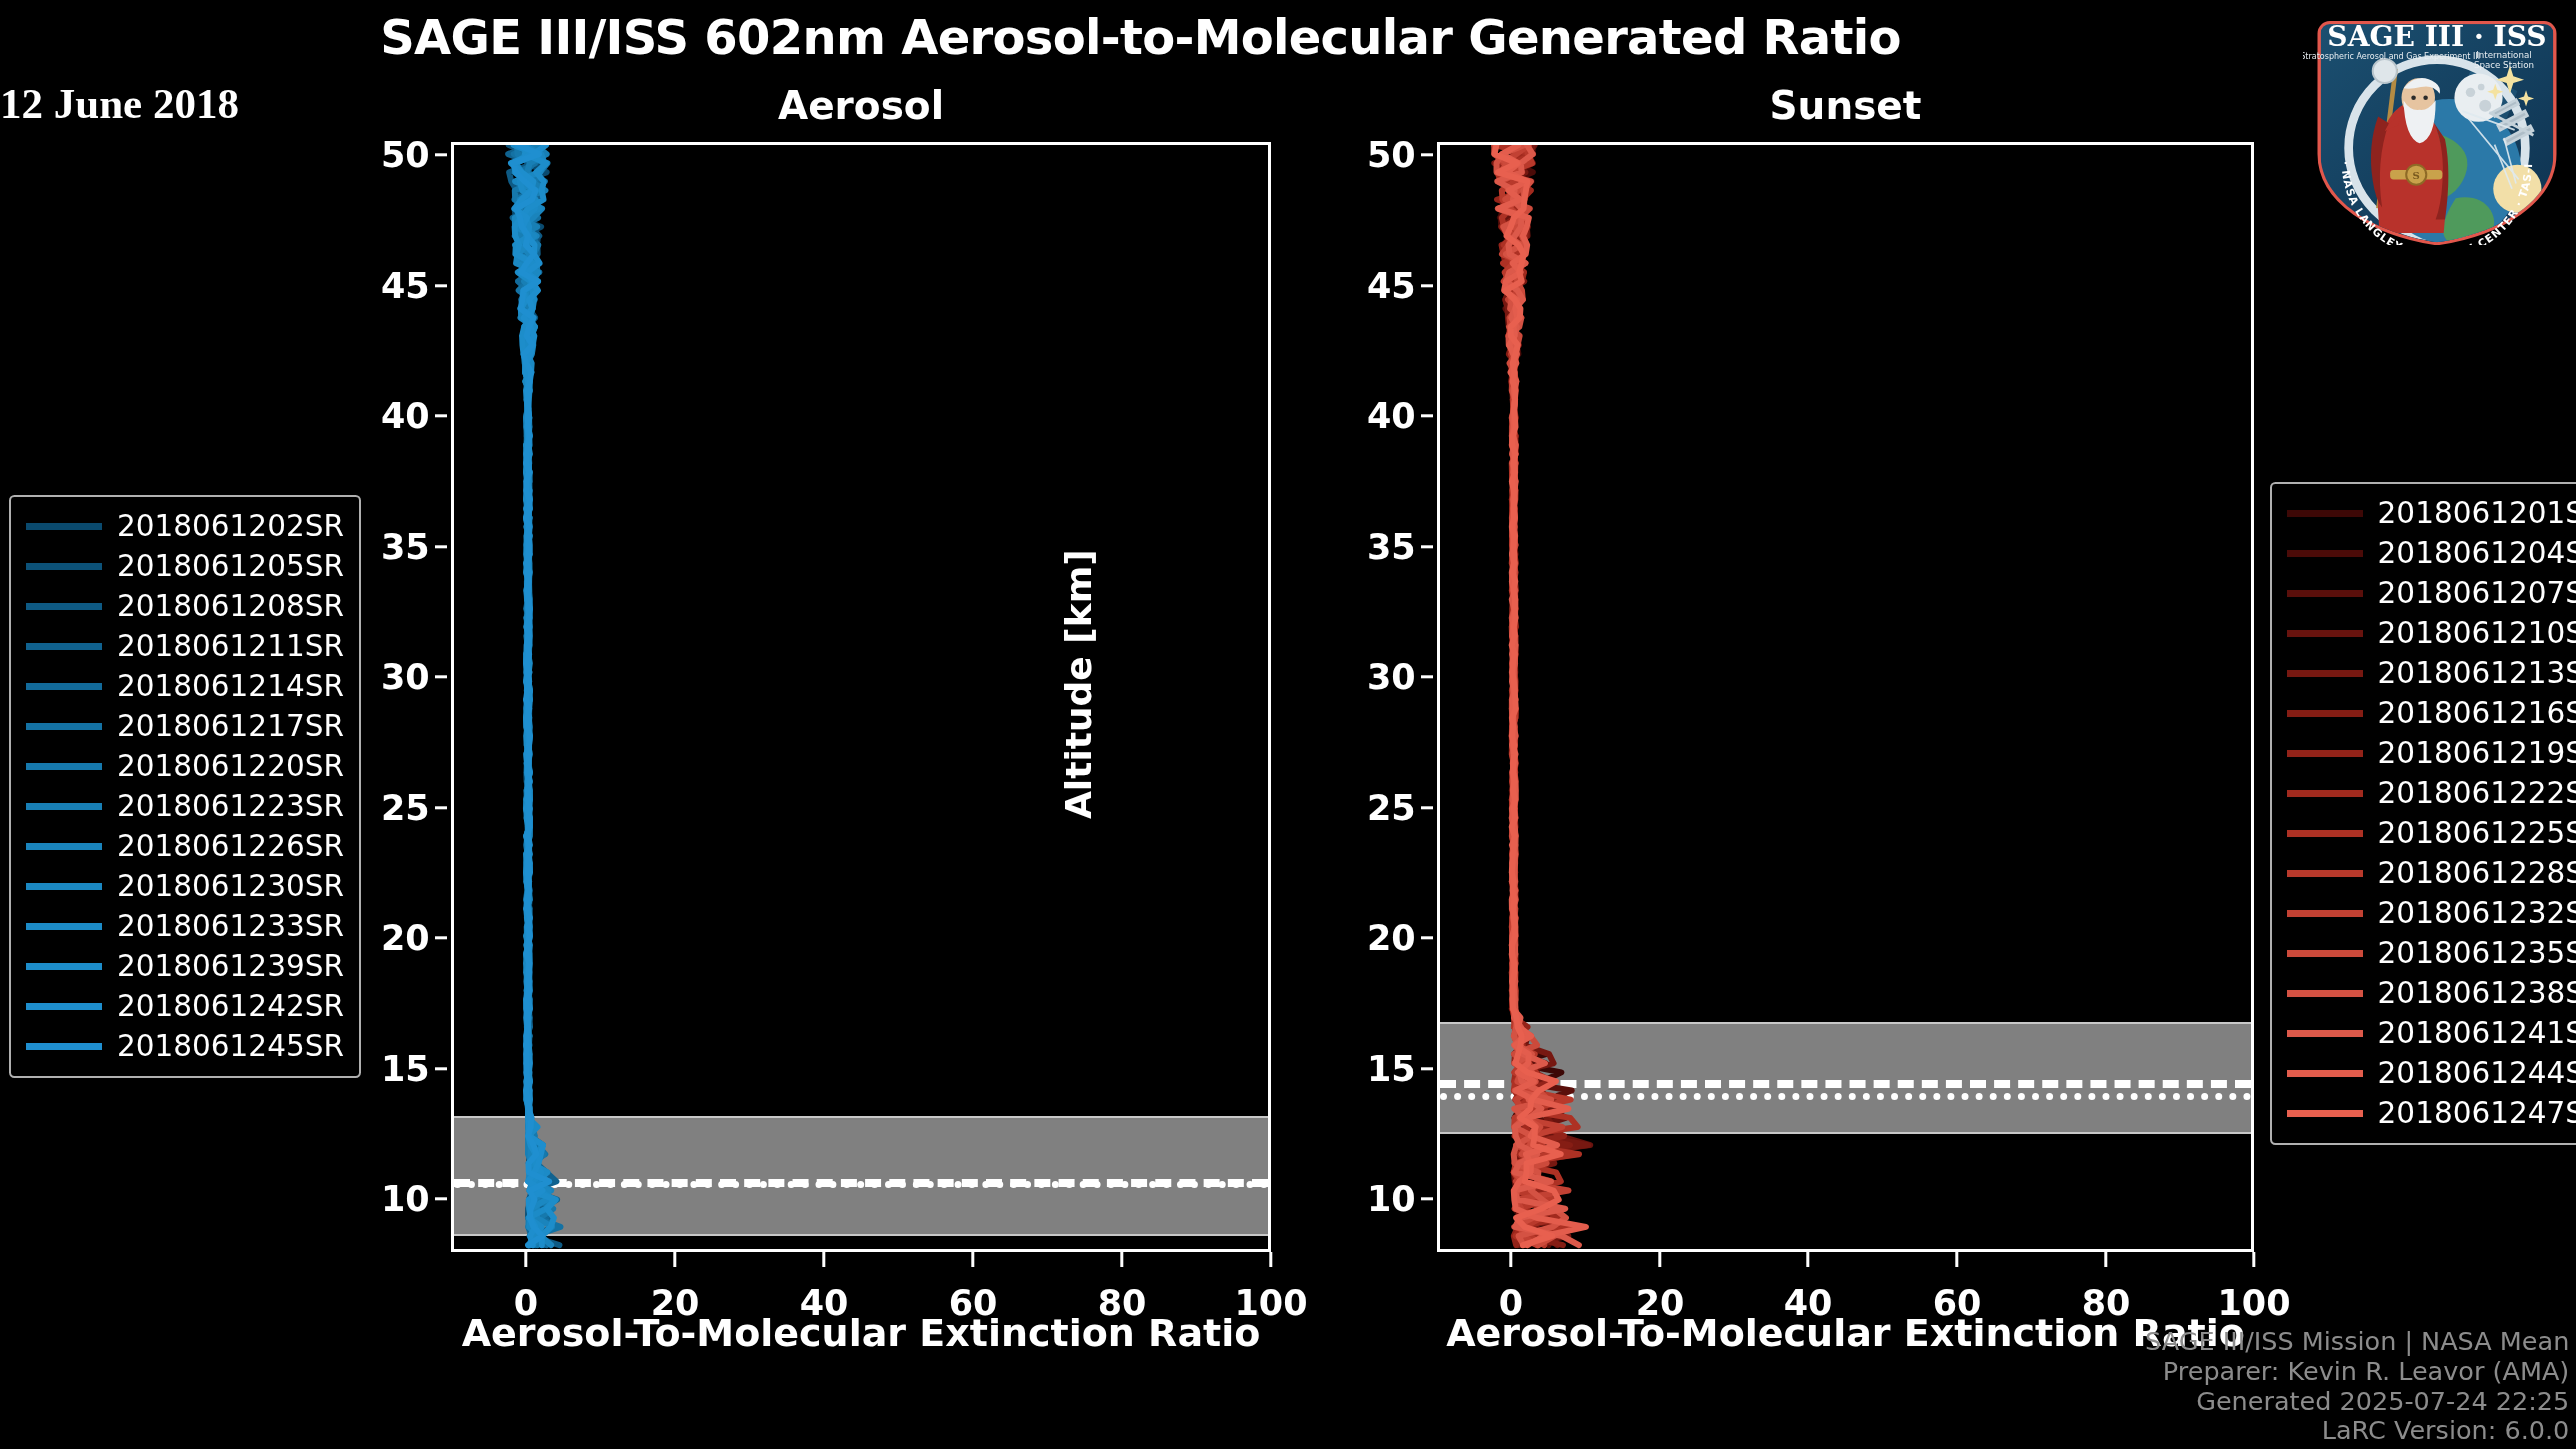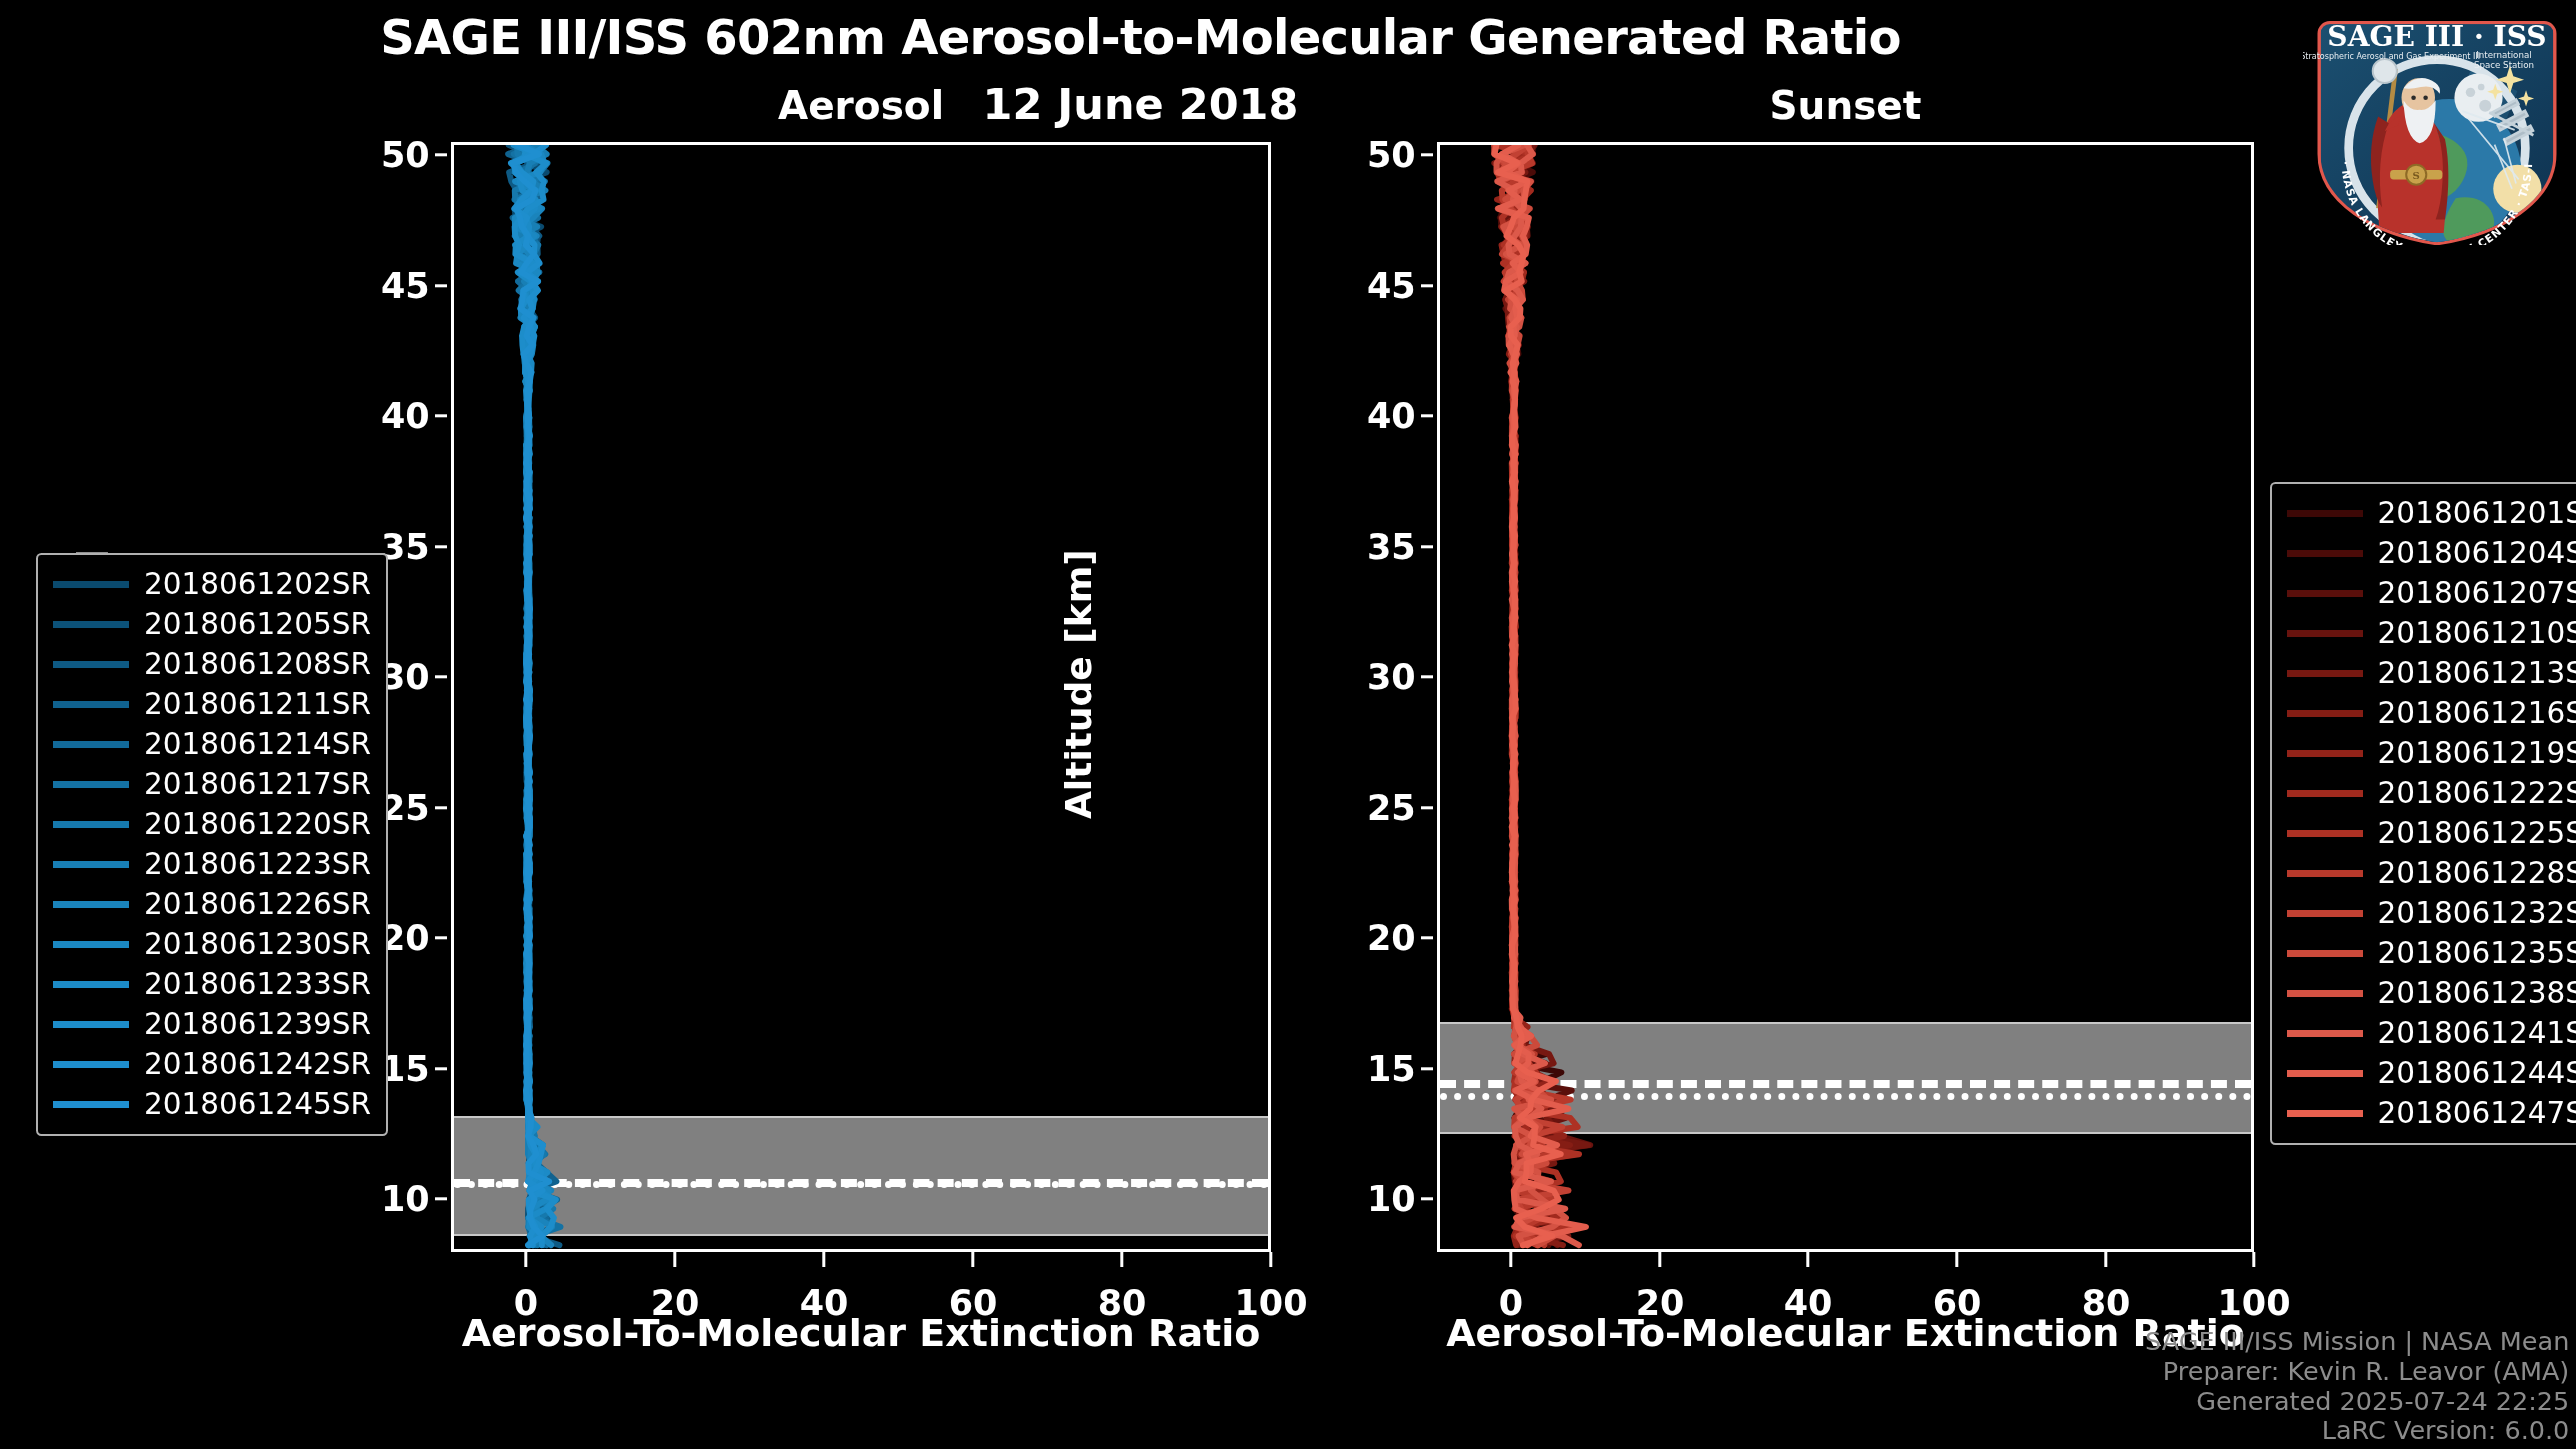--- a/index.html
+++ b/index.html
@@ -5,22 +5,22 @@
   html,body{margin:0;padding:0;background:#000;}
   body{width:2576px;height:1449px;position:relative;overflow:hidden;
        font-family:"DejaVu Sans","Liberation Sans",sans-serif;color:#fff;}
 
   .abs{position:absolute;}
 
   
   #main-title{top:9.4px;left:0;width:2281px;text-align:center;
       font-size:48px;font-weight:bold;letter-spacing:-0.7px;
       font-family:"DejaVu Sans","Liberation Sans",sans-serif;}
-  #date-subtitle{top:79px;left:0;width:2281px;text-align:center;
-      font-size:43px;font-weight:bold;}
+  #date-subtitle{top:79px;left:0;width:2281px;
+      font-size:43px;font-weight:bold;font-family:Liberation Serif, serif;}
   #sunrise-label{top:83px;left:451px;width:820px;text-align:center;
       font-size:39px;font-weight:bold;}
   #sunset-label{top:83px;left:1437px;width:817px;text-align:center;
       font-size:39px;font-weight:bold;}
 
   
   .plot-frame{position:absolute;top:142px;height:1110px;
       border:3.4px solid #ffffff;background:#000;box-sizing:border-box;
       overflow:hidden;}
   #plot-sunrise{left:451px;width:820px;}
@@ -66,21 +66,21 @@
   .xtickmark{position:absolute;top:0;width:3.4px;height:14.8px;background:#fff;
       transform:translateX(-50%);}
   .xlabel{position:absolute;top:1311px;font-size:38px;font-weight:bold;
       text-align:center;}
   #xlabel-sunrise{left:451px;width:820px;}
   #xlabel-sunset{left:1437px;width:817px;}
 
   
   .legend-box{position:absolute;background:#000;
       border:2px solid #b0b0b0;border-radius:5.4px;padding:9.4px 14.8px;}
-  #legend-sunrise{left:9.4px;top:553px;margin-left:27px;}
+  #legend-sunrise{left:9.4px;top:495px;}
   #legend-sunset{left:2270px;top:482px;}
   .legend-row{display:flex;align-items:center;height:40px;}
   .legend-swatch{width:76px;height:7.4px;flex:0 0 auto;margin-right:14.8px;}
   .legend-text{font-size:29.5px;color:#fff;white-space:nowrap;
       font-family:"DejaVu Sans","Liberation Sans",sans-serif;}
 
   
   #legend-tropopause{left:6.7px;top:1308px;}
   .tl-row{display:flex;align-items:center;height:40px;}
   .tl-mark{width:79px;height:16px;flex:0 0 auto;margin-right:14.8px;

